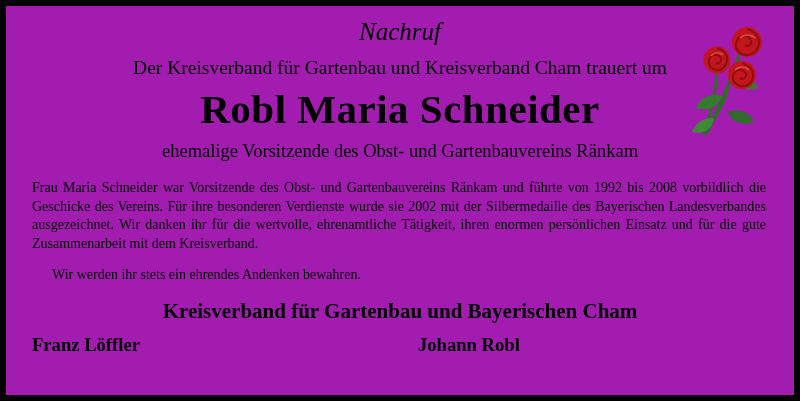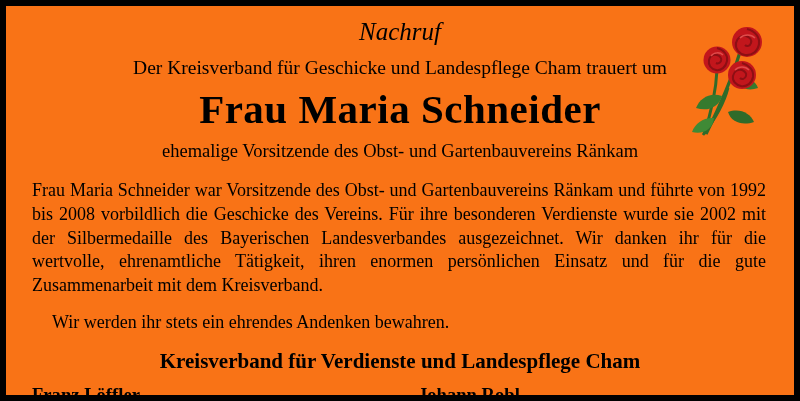--- a/index.html
+++ b/index.html
@@ -11,21 +11,21 @@
     width: 800px;
     height: 401px;
     font-family: "Liberation Serif", serif;
     overflow: hidden;
   }
   #obituary {
     position: relative;
     width: 800px;
     height: 401px;
     box-sizing: border-box;
-    background: #f97316;
+    background: #a21caf;
     border: 6px solid #000000;
     padding: 8px 26px 0 26px;
   }
   .headline {
     text-align: center;
     font-style: italic;
     font-size: 25px;
     line-height: 1.1;
     color: #000;
     margin-top: 4px;
@@ -49,21 +49,21 @@
   }
   .role {
     text-align: center;
     font-weight: normal;
     font-size: 18.5px;
     line-height: 1.15;
     margin-top: 10px;
     color: #000;
   }
   .body-text {
-    font-size: 18px;
+    font-size: 14px;
     line-height: 1.32;
     text-align: justify;
     margin-top: 17px;
     color: #000;
     padding-right: 2px;
   }
   .body-text p {
     margin: 0 0 0 0;
   }
   .body-text p.second {
@@ -103,32 +103,32 @@
     pointer-events: none;
   }
 </style>
 </head>
 <body>
 
 <div id="obituary">
 
   <div class="headline">Nachruf</div>
 
-  <div class="subline">Der Kreisverband für Geschicke und Landespflege Cham trauert um</div>
+  <div class="subline">Der Kreisverband für Gartenbau und Kreisverband Cham trauert um</div>
 
-  <div class="name">Frau Maria Schneider</div>
+  <div class="name">Robl Maria Schneider</div>
 
   <div class="role">ehemalige Vorsitzende des Obst- und Gartenbauvereins Ränkam</div>
 
   <div class="body-text">
     <p class="first">Frau Maria Schneider war Vorsitzende des Obst- und Gartenbauvereins Ränkam und führte von 1992 bis 2008 vorbildlich die Geschicke des Vereins. Für ihre besonderen Verdienste wurde sie 2002 mit der Silbermedaille des Bayerischen Landesverbandes ausgezeichnet. Wir danken ihr für die wertvolle, ehrenamtliche Tätigkeit, ihren enormen persönlichen Einsatz und für die gute Zusammenarbeit mit dem Kreisverband.</p>
     <p class="second">Wir werden ihr stets ein ehrendes Andenken bewahren.</p>
   </div>
 
-  <div class="org">Kreisverband für Verdienste und Landespflege Cham</div>
+  <div class="org">Kreisverband für Gartenbau und Bayerischen Cham</div>
 
   <div class="signatories">
     <div class="sig-col">
       <div class="sig-name">Franz Löffler</div>
 
     </div>
     <div class="sig-col right">
       <div class="sig-name">Johann Robl</div>
 
     </div>

